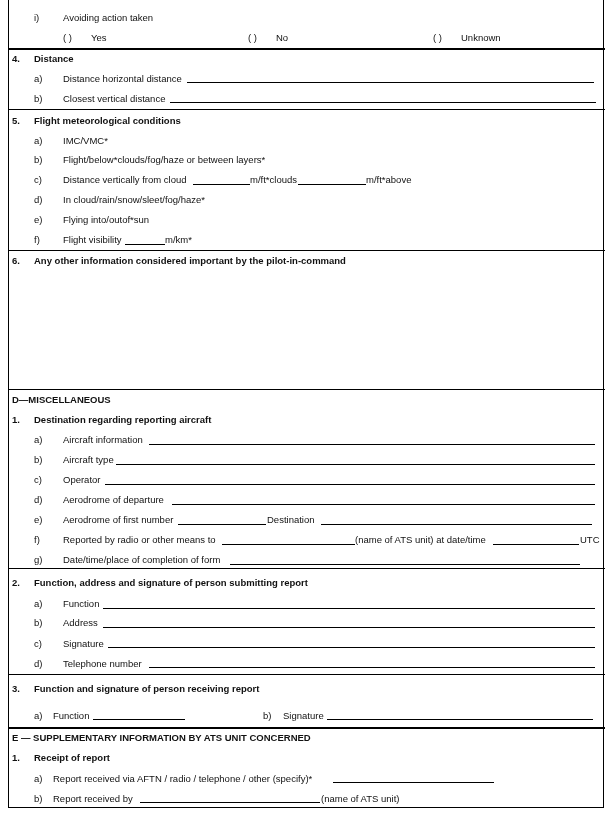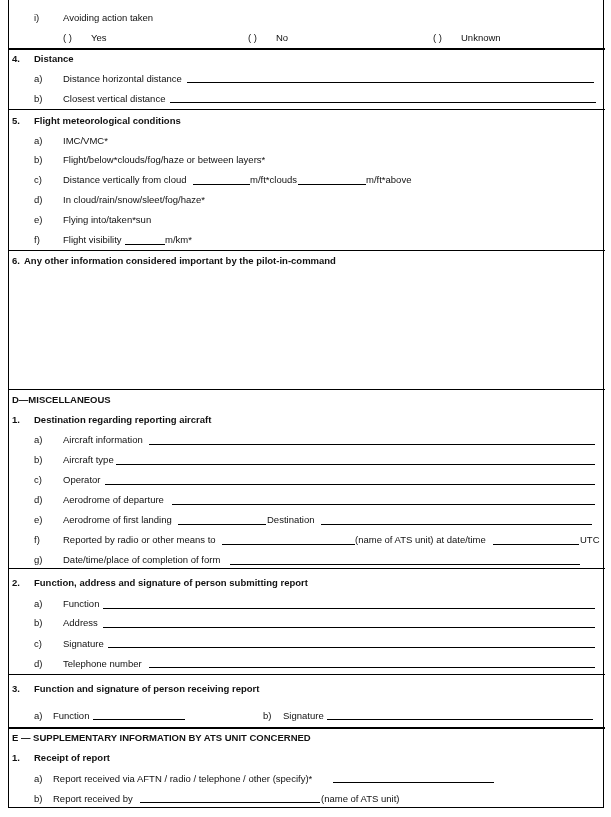--- a/index.html
+++ b/index.html
@@ -62,31 +62,31 @@
 <span class="t" style="left:63px;top:174px">Distance vertically from cloud</span>
 <div class="line thin" style="left:193px;top:184px;width:57px"></div>
 <span class="t" style="left:250px;top:174px">m/ft*clouds</span>
 <div class="line thin" style="left:298px;top:184px;width:68px"></div>
 <span class="t" style="left:366px;top:174px">m/ft*above</span>
 
 <span class="t" style="left:34px;top:194px">d)</span>
 <span class="t" style="left:63px;top:194px">In cloud/rain/snow/sleet/fog/haze*</span>
 
 <span class="t" style="left:34px;top:214px">e)</span>
-<span class="t" style="left:63px;top:214px">Flying into/taken*sun</span>
+<span class="t" style="left:63px;top:214px">Flying into/outof*sun</span>
 
 <span class="t" style="left:34px;top:234px">f)</span>
 <span class="t" style="left:63px;top:234px">Flight visibility</span>
 <div class="line thin" style="left:125px;top:244px;width:40px"></div>
 <span class="t" style="left:165px;top:234px">m/km*</span>
 
 <div class="hr" style="top:250px"></div>
 
 <span class="t b" style="left:12px;top:255px">6.</span>
-<span class="t b" style="left:24px;top:255px">Any other information considered important by the pilot-in-command</span>
+<span class="t b" style="left:34px;top:255px">Any other information considered important by the pilot-in-command</span>
 <div style="position:absolute;left:12px;top:270px;width:588px;height:115px"></div>
 
 <div class="hr" style="top:389px"></div>
 
 <span class="t b" style="left:12px;top:394px">D—MISCELLANEOUS</span>
 
 <span class="t b" style="left:12px;top:414px">1.</span>
 <span class="t b" style="left:34px;top:414px">Destination regarding reporting aircraft</span>
 
 <span class="t" style="left:34px;top:434px">a)</span>
@@ -99,21 +99,21 @@
 
 <span class="t" style="left:34px;top:474px">c)</span>
 <span class="t" style="left:63px;top:474px">Operator</span>
 <div class="line thin" style="left:105px;top:484px;width:490px"></div>
 
 <span class="t" style="left:34px;top:494px">d)</span>
 <span class="t" style="left:63px;top:494px">Aerodrome of departure</span>
 <div class="line thin" style="left:172px;top:504px;width:423px"></div>
 
 <span class="t" style="left:34px;top:514px">e)</span>
-<span class="t" style="left:63px;top:514px">Aerodrome of first landing</span>
+<span class="t" style="left:63px;top:514px">Aerodrome of first number</span>
 <div class="line thin" style="left:178px;top:524px;width:88px"></div>
 <span class="t" style="left:267px;top:514px">Destination</span>
 <div class="line thin" style="left:321px;top:524px;width:271px"></div>
 
 <span class="t" style="left:34px;top:534px">f)</span>
 <span class="t" style="left:63px;top:534px">Reported by radio or other means to</span>
 <div class="line thin" style="left:222px;top:544px;width:133px"></div>
 <span class="t" style="left:355px;top:534px">(name of ATS unit) at date/time</span>
 <div class="line thin" style="left:493px;top:544px;width:86px"></div>
 <span class="t" style="left:580px;top:534px">UTC</span>

